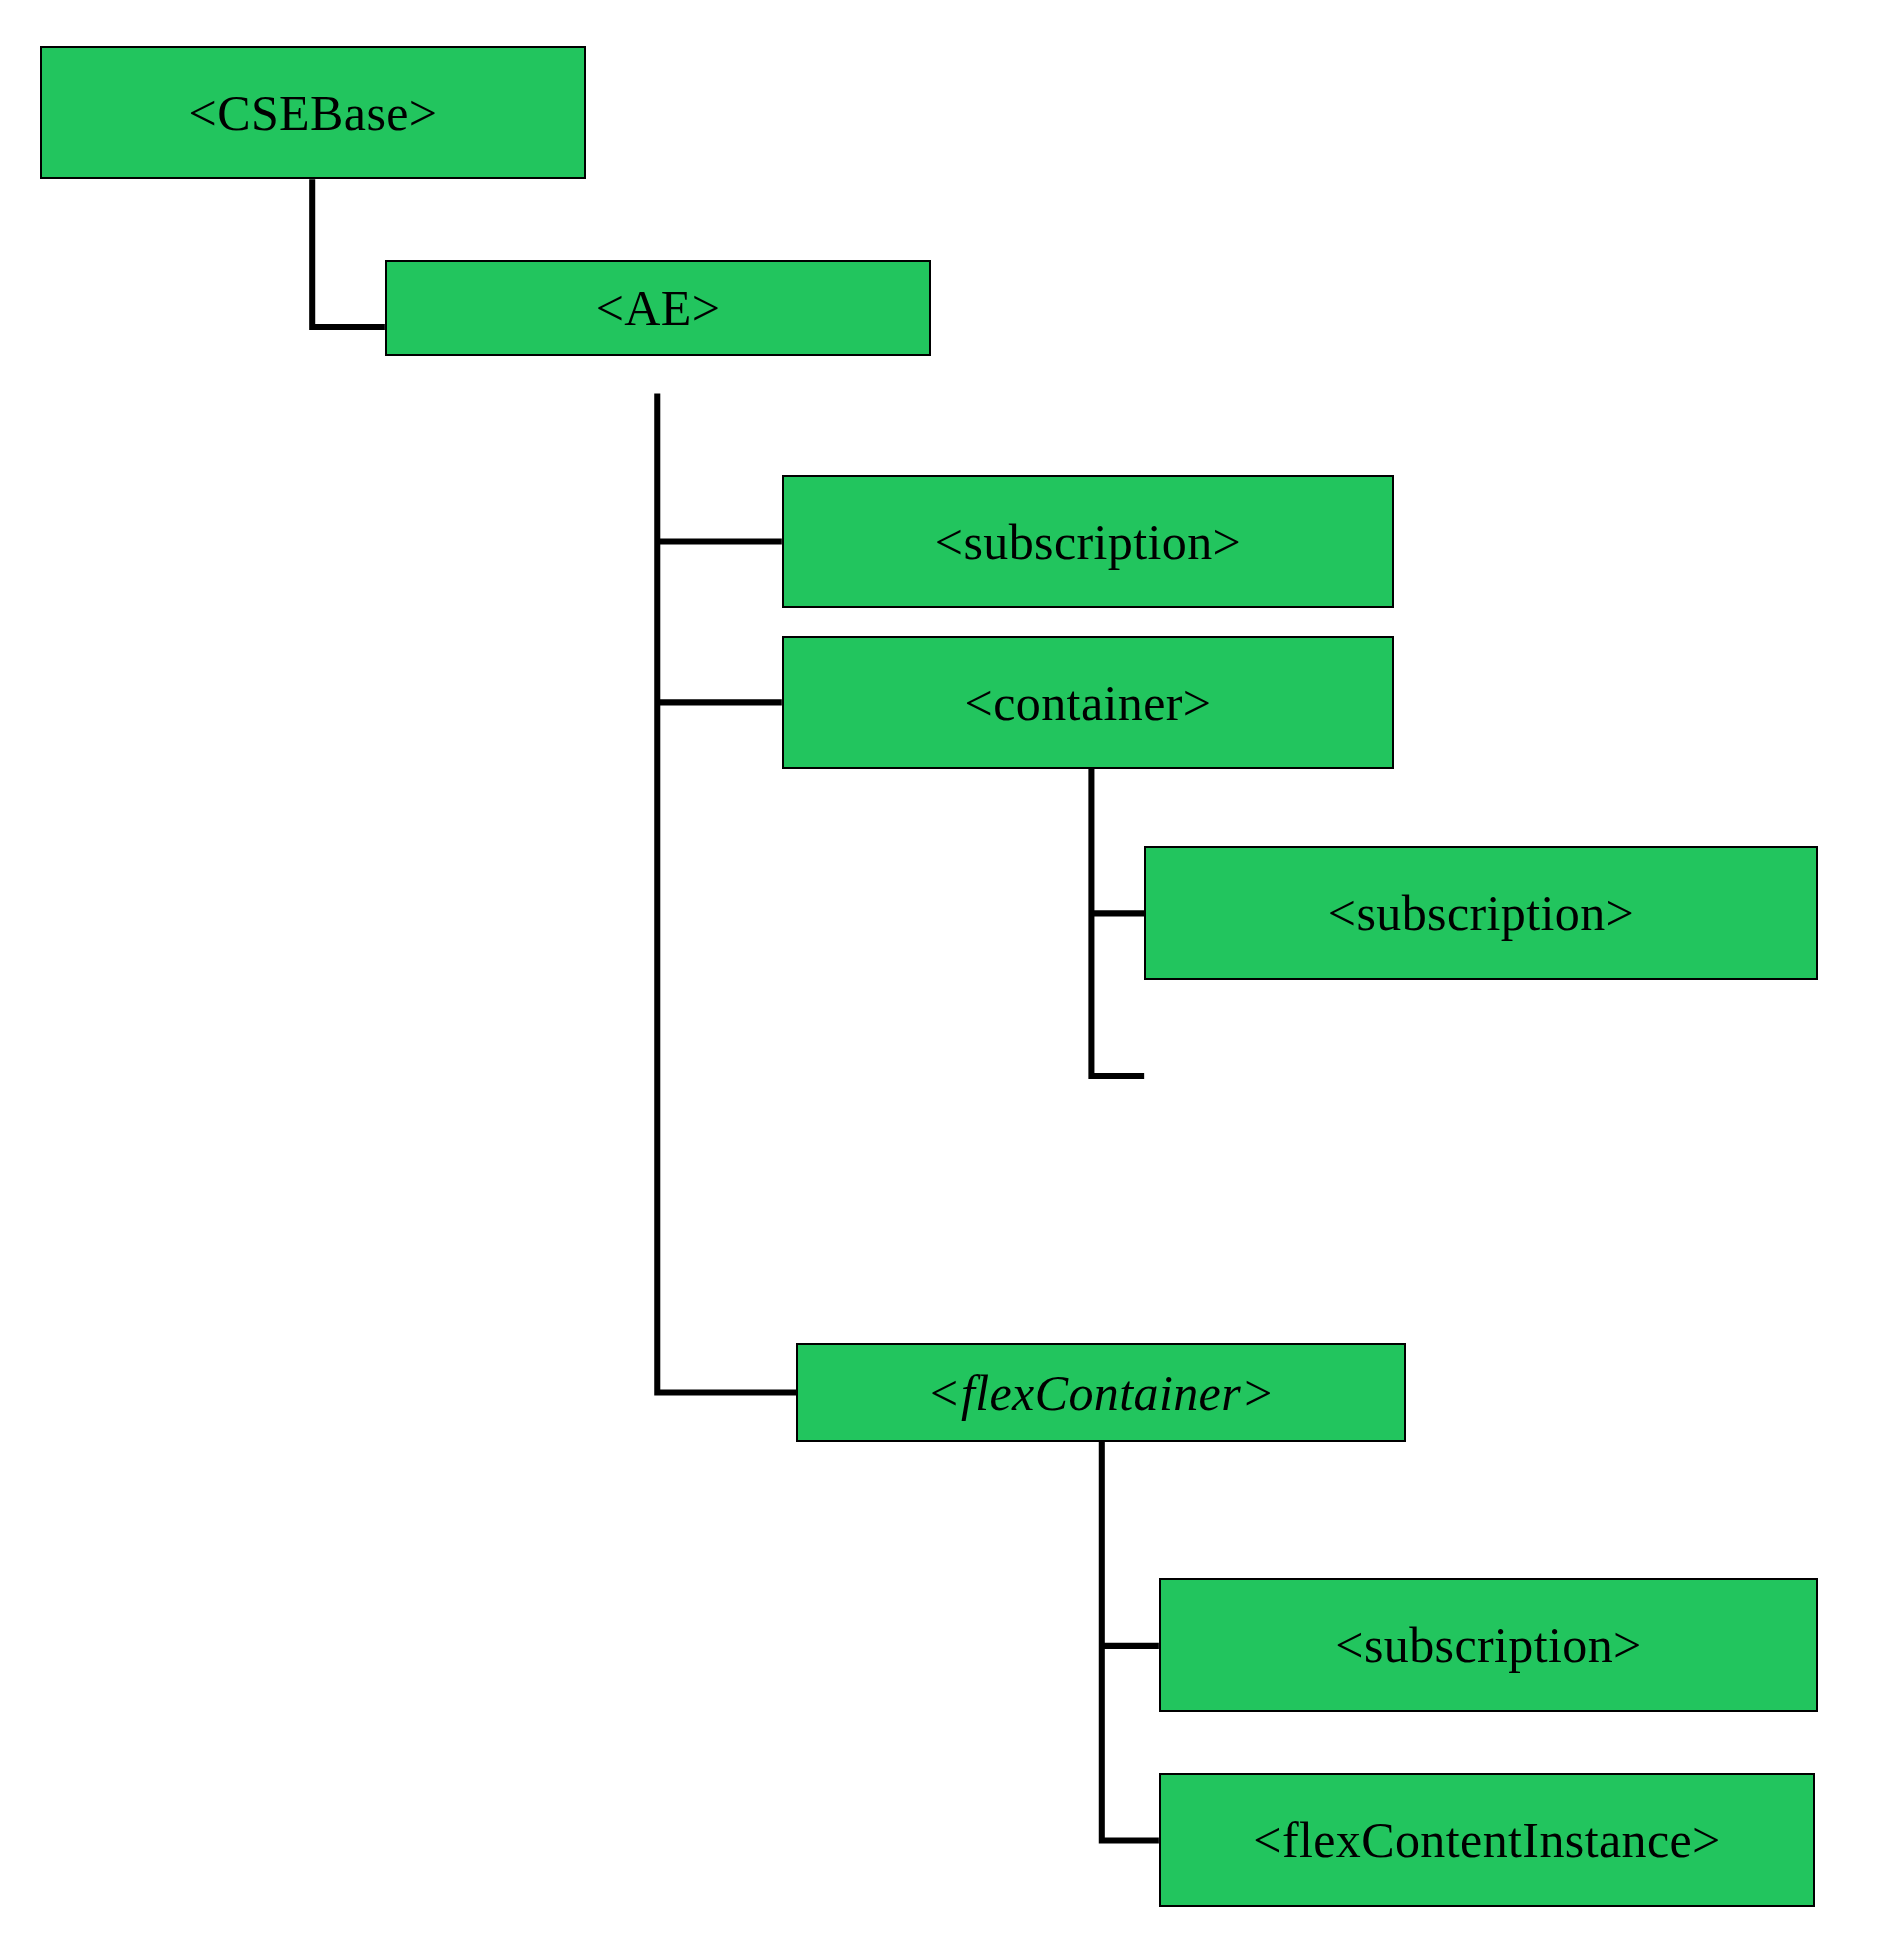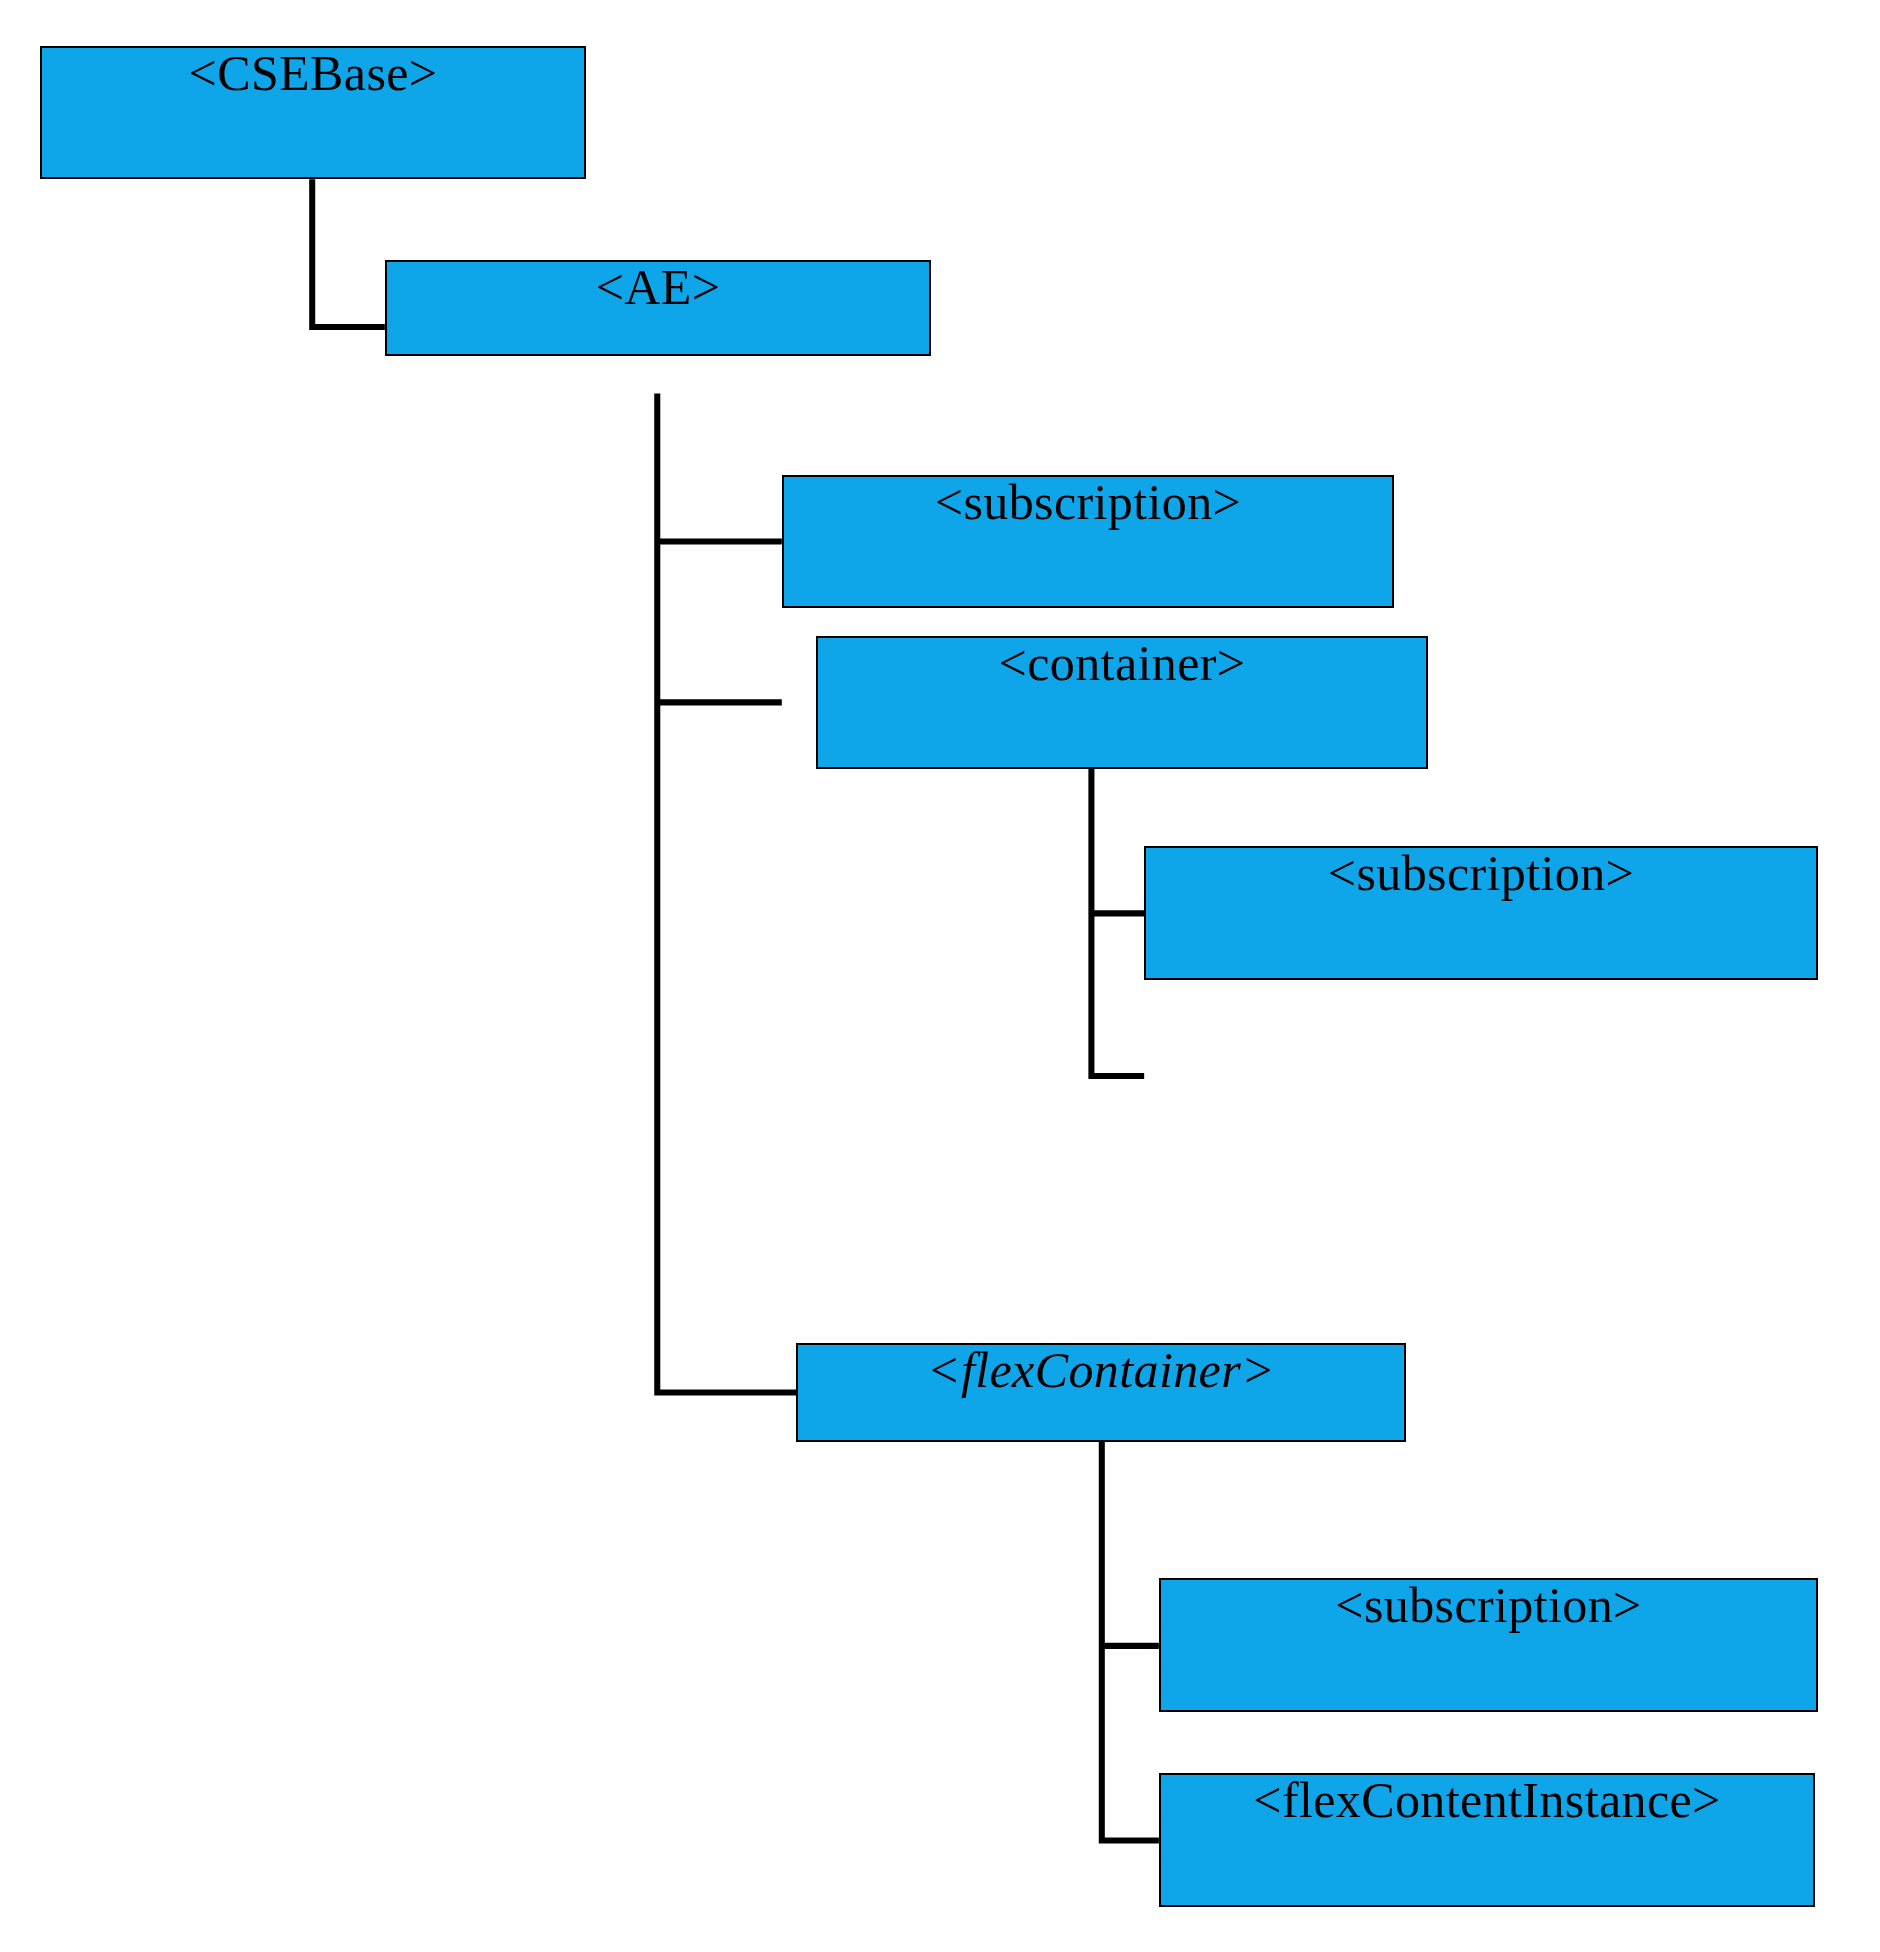--- a/index.html
+++ b/index.html
@@ -23,38 +23,39 @@
     left: 0;
     top: 0;
     width: 1881px;
     height: 1953px;
     pointer-events: none;
   }
   .node-box {
     position: absolute;
     box-sizing: border-box;
     border: 2.6px solid #000000;
-    background: #0ea5e9;
+    background: #22c55e;
     display: flex;
+    align-items: center;
     justify-content: center;
     text-align: center;
   }
   .node-label {
     font-family: "Liberation Serif", "DejaVu Serif", serif;
     font-size: 50px;
     line-height: 1.0;
     color: #000000;
     white-space: nowrap;
     letter-spacing: 0.4px;
   }
   
   .n-csebase            { left: 40px;   top: 46px;   width: 546px; height: 133px; }
   .n-ae                 { left: 385px;  top: 260px;  width: 546px; height: 96px; }
   .n-ae-subscription    { left: 782px;  top: 475px;  width: 612px; height: 133px; }
-  .n-ae-container       { left: 816px;  top: 636px;  width: 612px; height: 133px; }
+  .n-ae-container       { left: 782px;  top: 636px;  width: 612px; height: 133px; }
   .n-cnt-subscription   { left: 1144px; top: 846px;  width: 674px; height: 134px; }
   .n-cnt-contentinst    { left: 1144px; top: 1012px; width: 674px; height: 128px; }
   .n-ae-flexcontainer   { left: 796px;  top: 1343px; width: 610px; height: 99px; font-style: italic; }
   .n-fcnt-subscription  { left: 1159px; top: 1578px; width: 659px; height: 134px; }
   .n-fcnt-contentinst   { left: 1159px; top: 1773px; width: 656px; height: 134px; }
 </style>
 </head>
 <body>
 
 <div id="diagram-root">

